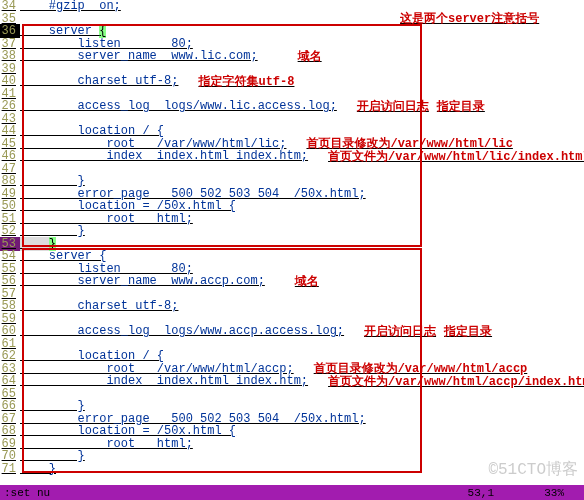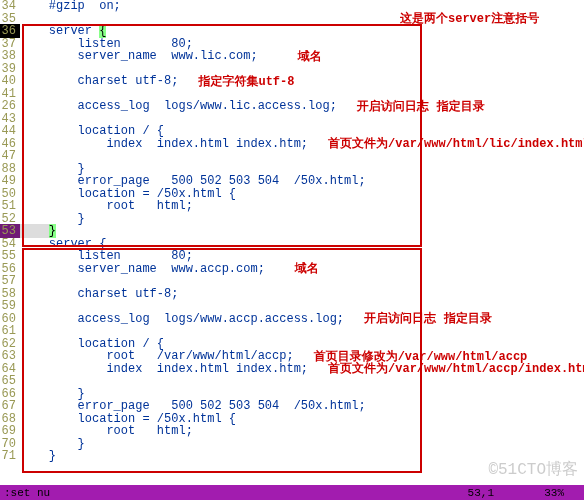--- a/index.html
+++ b/index.html
@@ -9,20 +9,21 @@
     background: #ffffff;
     width: 584px;
     height: 500px;
     overflow: hidden;
     position: relative;
   }
   .editor {
     display: flex;
     flex-direction: column;
     height: 478px;
+    text-decoration: underline;
   }
   .line {
     display: flex;
     align-items: center;
     height: 12.5px;
     white-space: pre;
   }
   .lineno {
     width: 20px;
     text-align: right;
@@ -85,20 +86,21 @@
   <div class="line"><span class="lineno">35</span><span class="code"></span><span class="annot" style="padding-left:380px">这是两个server注意括号</span></div>
   <div class="line"><span class="lineno" style="background:#000000">36</span><span class="code">    server </span><span class="code hl-brace">{</span></div>
   <div class="line"><span class="lineno">37</span><span class="code">        listen       80;</span></div>
   <div class="line"><span class="lineno">38</span><span class="code">        server_name  www.lic.com;</span><span class="annot" style="padding-left:40px">域名</span></div>
   <div class="line"><span class="lineno">39</span><span class="code"></span></div>
   <div class="line"><span class="lineno">40</span><span class="code">        charset utf-8;</span><span class="annot" style="padding-left:20px">指定字符集utf-8</span></div>
   <div class="line"><span class="lineno">41</span><span class="code"></span></div>
   <div class="line"><span class="lineno">26</span><span class="code">        access_log  logs/www.lic.access.log;</span><span class="annot" style="padding-left:20px">开启访问日志</span><span class="annot">指定目录</span></div>
   <div class="line"><span class="lineno">43</span><span class="code"></span></div>
   <div class="line"><span class="lineno">44</span><span class="code">        location / {</span></div>
+  <div class="line"><span class="lineno">45</span><span class="code">            root   /var/www/html/lic;</span><span class="annot" style="padding-left:20px">首页目录修改为/var/www/html/lic</span></div>
   <div class="line"><span class="lineno">46</span><span class="code">            index  index.html index.htm;</span><span class="annot" style="padding-left:20px">首页文件为/var/www/html/lic/index.html</span></div>
   <div class="line"><span class="lineno">47</span><span class="code"></span></div>
   <div class="line"><span class="lineno">88</span><span class="code">        }</span></div>
   <div class="line"><span class="lineno">49</span><span class="code">        error_page   500 502 503 504  /50x.html;</span></div>
   <div class="line"><span class="lineno">50</span><span class="code">        location = /50x.html {</span></div>
   <div class="line"><span class="lineno">51</span><span class="code">            root   html;</span></div>
   <div class="line"><span class="lineno">52</span><span class="code">        }</span></div>
   <div class="line"><span class="lineno" style="background:#701a75">53</span><span class="code cursor-cell">    </span><span class="code hl-brace">}</span></div>
   <div class="line"><span class="lineno">54</span><span class="code">    server {</span></div>
   <div class="line"><span class="lineno">55</span><span class="code">        listen       80;</span></div>

